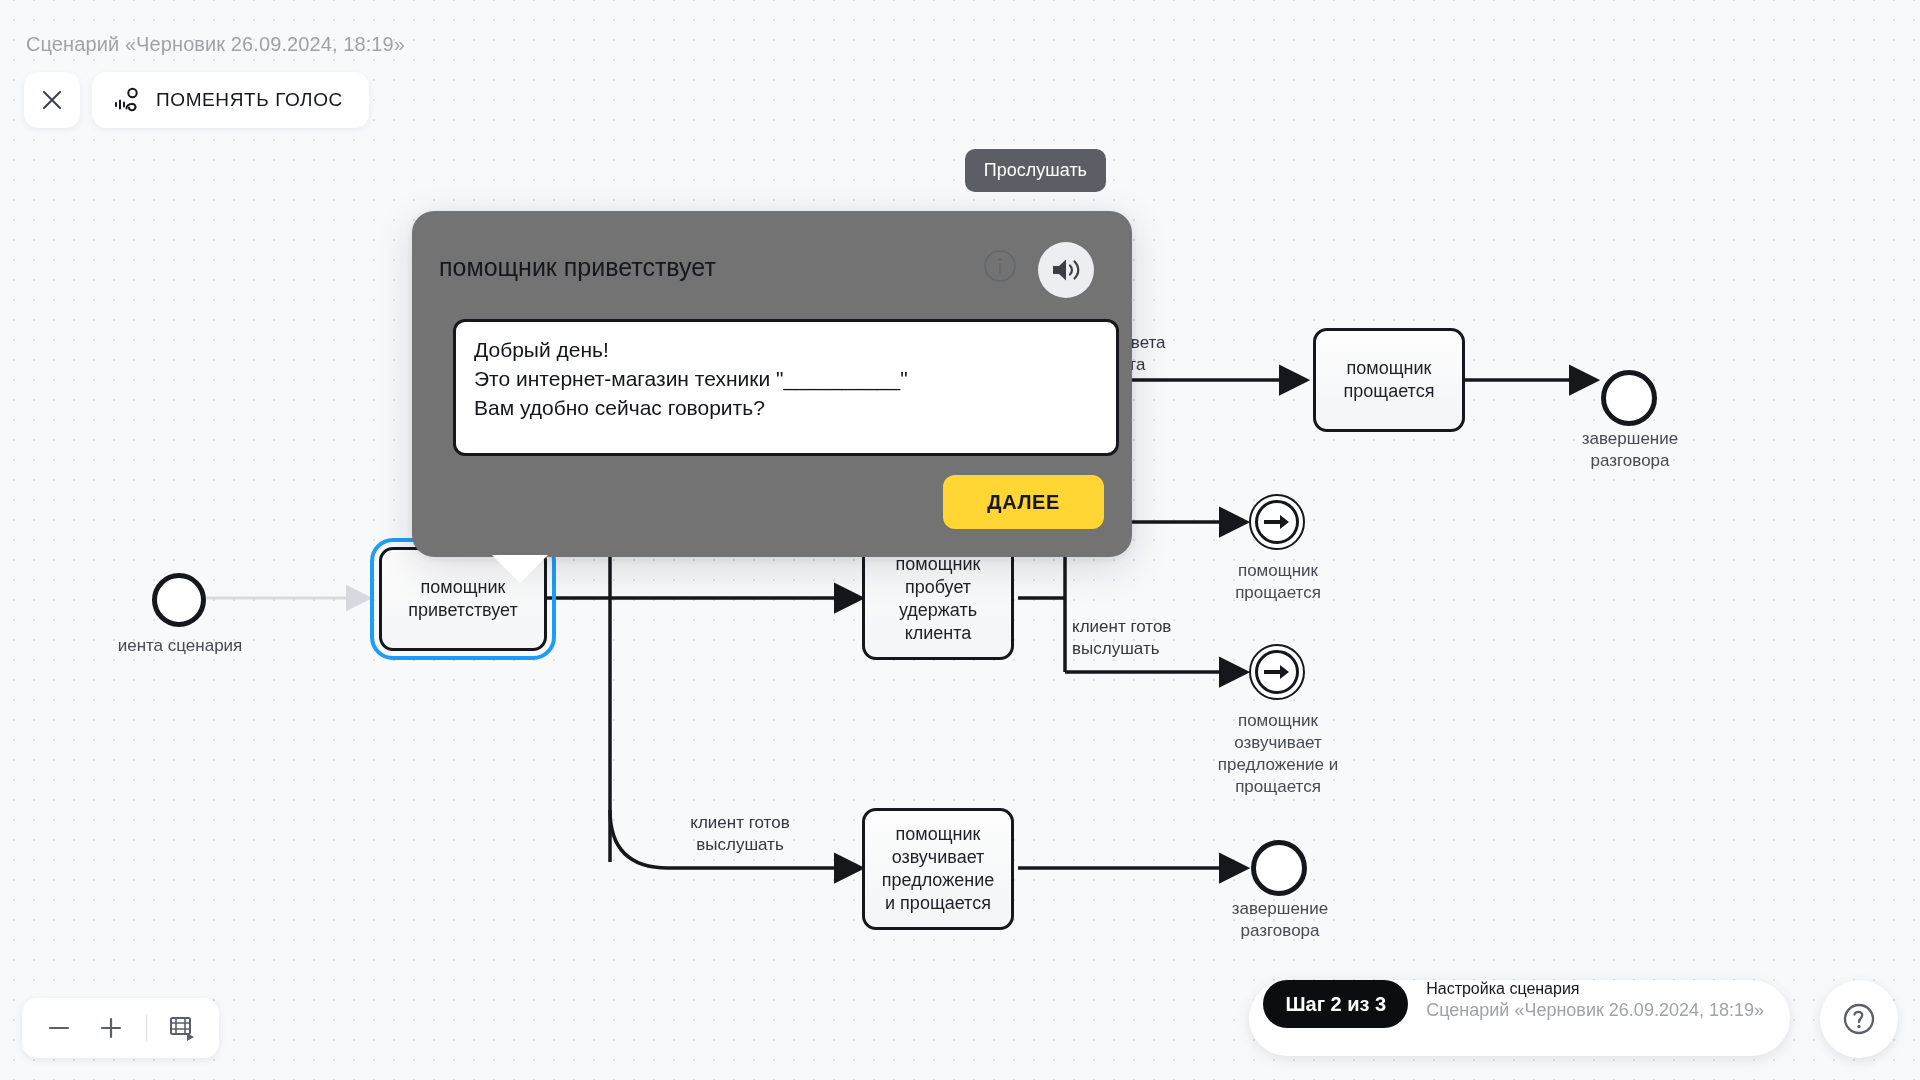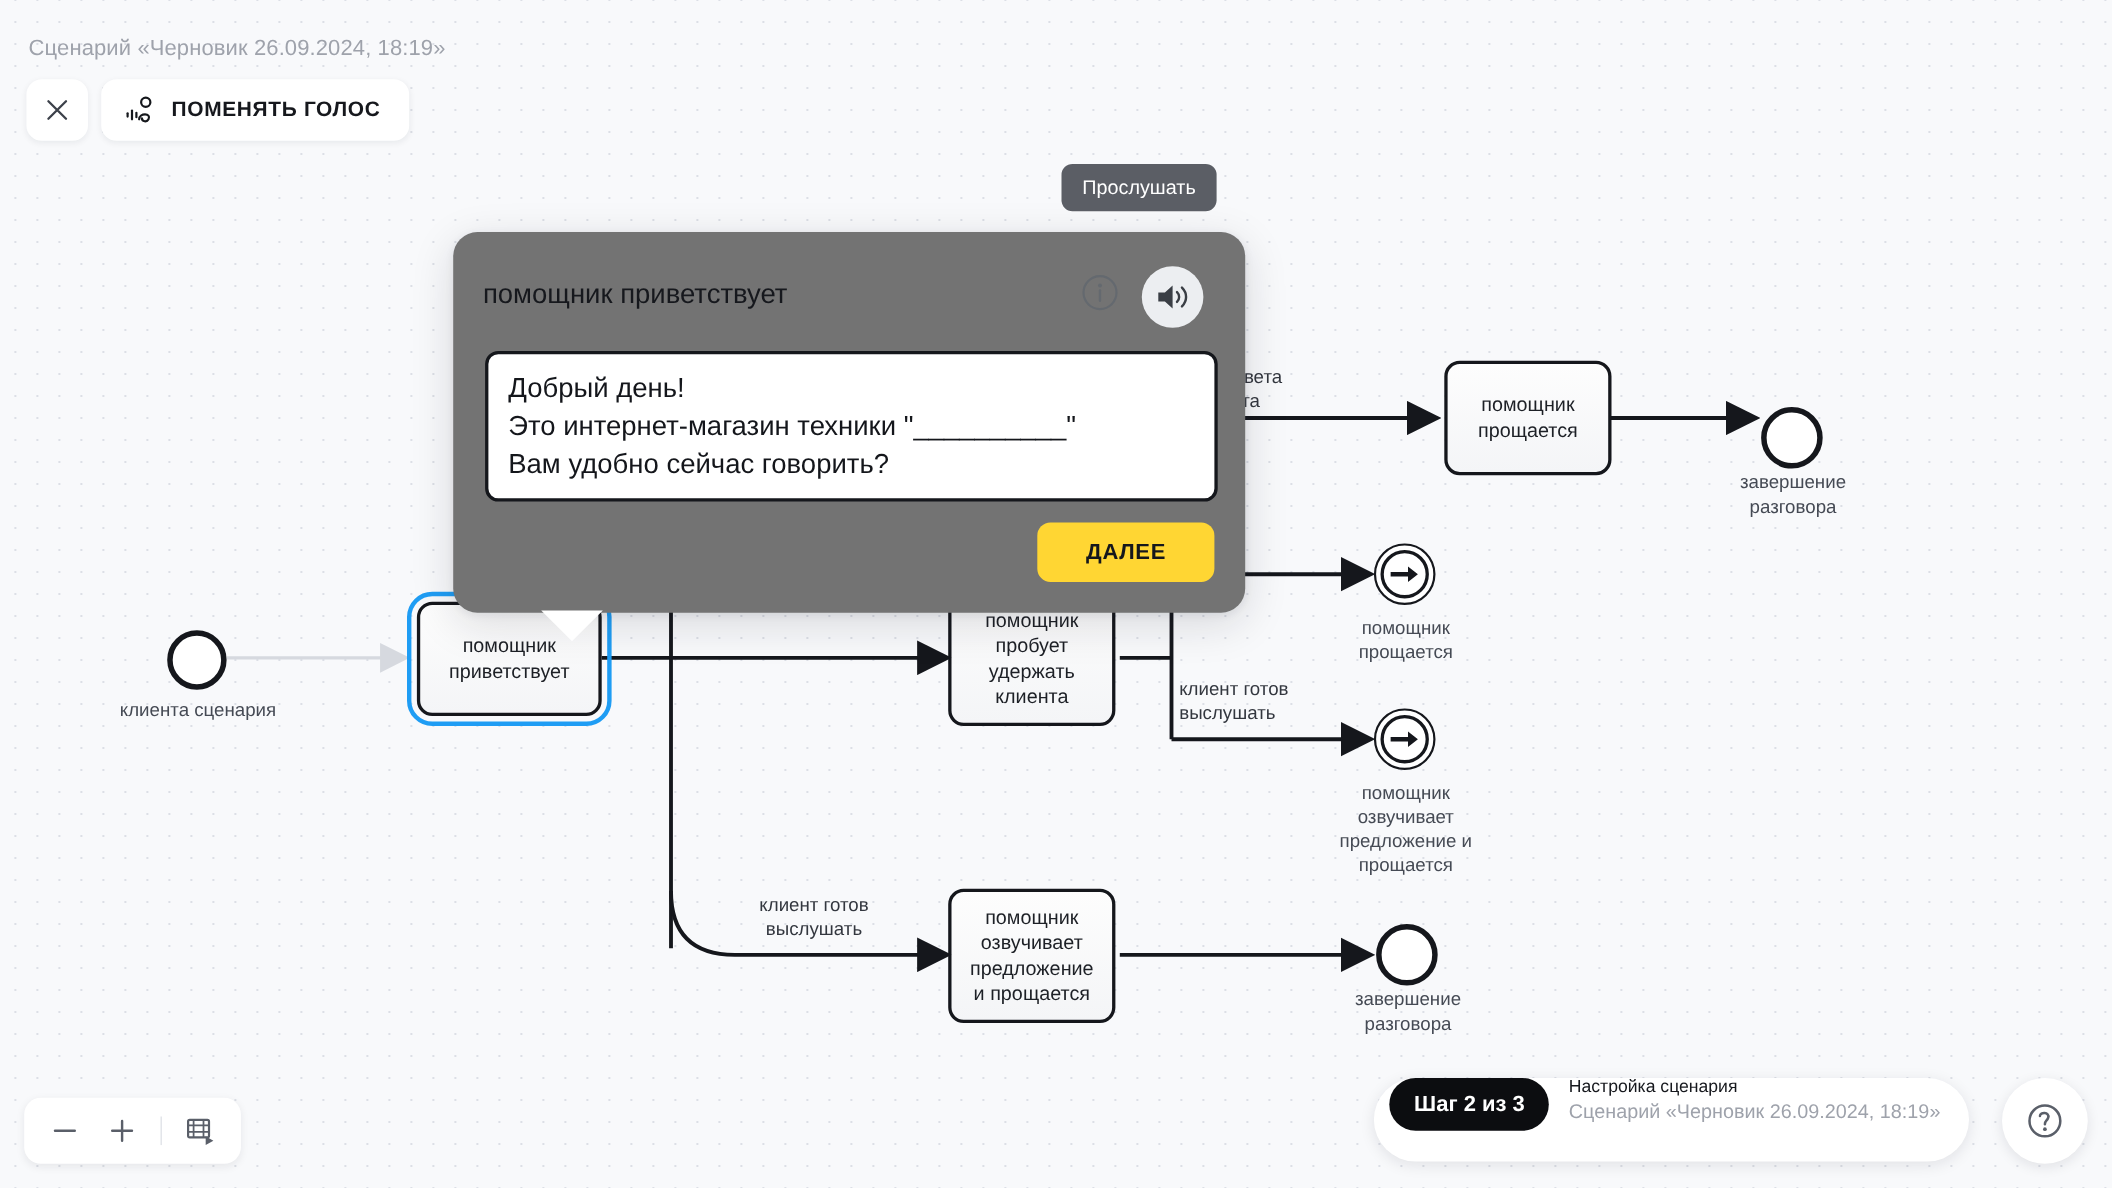--- a/index.html
+++ b/index.html
@@ -37,21 +37,21 @@
     box-shadow: 0 2px 6px rgba(20,24,40,.07);
     display: flex; align-items: center; justify-content: center;
     cursor: pointer; border: none;
   }
   #close-btn { left: 24px; top: 72px; width: 56px; height: 56px; }
   #change-voice-btn {
     left: 92px; top: 72px; height: 56px; padding: 0 26px 0 22px;
     gap: 14px;
   }
   #change-voice-label {
-    font-size: 19px; font-weight: 700; color: #16181d;
+    font-size: 19px; font-weight: 400; color: #16181d;
     letter-spacing: .6px; white-space: nowrap;
   }
 
   
   .node {
     position: absolute;
     background: linear-gradient(180deg,#fdfdfd 0%,#f4f5f7 100%);
     border: 3px solid #15171c;
     border-radius: 14px;
     display: flex; align-items: center; justify-content: center;
@@ -135,27 +135,27 @@
     display: flex; align-items: center; justify-content: center;
     cursor: pointer; border: none;
   }
   #listen-tooltip {
     position: absolute; right: 26px; top: -62px;
     background: #5b5e65; color: #ffffff;
     font-size: 18px; padding: 11px 19px; border-radius: 10px;
     white-space: nowrap;
   }
   #phrase-input {
-    position: absolute; left: 29px; top: 108px;
+    position: absolute; left: 41px; top: 108px;
     width: 666px; height: 137px;
     border: 3px solid #15171c; border-radius: 12px;
     background: #ffffff;
     padding: 14px 18px;
     font-family: "Liberation Sans", sans-serif;
-    font-size: 25px; color: #14161b; line-height: 1.37;
+    font-size: 21px; color: #14161b; line-height: 1.37;
     resize: none; outline: none;
   }
   #next-btn {
     position: absolute; right: 28px; bottom: 28px;
     background: #ffd633; color: #15171c;
     border: none; border-radius: 12px;
     height: 54px; padding: 0 44px;
     font-family: "Liberation Sans", sans-serif;
     font-size: 20px; font-weight: 600; letter-spacing: .6px;
     cursor: pointer;
@@ -241,21 +241,21 @@
       <path d="M1065,672 L1245,672" stroke="#15171c" stroke-width="3.5" fill="none" marker-end="url(#arrow)"></path>
 
       <path d="M610,810 Q610,868 668,868 L860,868" stroke="#15171c" stroke-width="3.5" fill="none" marker-end="url(#arrow)"></path>
 
       <path d="M1018,868 L1245,868" stroke="#15171c" stroke-width="3.5" fill="none" marker-end="url(#arrow)"></path>
 
       <path d="M1464,380 L1595,380" stroke="#15171c" stroke-width="3.5" fill="none" marker-end="url(#arrow)"></path>
     </svg>
 
     <div class="circle-node" style="left:152px;top:573px;width:54px;height:54px;"></div>
-    <div class="node-caption" style="left:60px;top:635px;width:240px;">клиента сценария</div>
+    <div class="node-caption" style="left:60px;top:635px;width:240px;">иента сценария</div>
 
     <div class="node selected" style="left:379px;top:547px;width:168px;height:104px;white-space:pre-line;">помощник
 приветствует</div>
 
     <div class="node" style="left:862px;top:538px;width:152px;height:122px;white-space:pre-line;">помощник
 пробует
 удержать
 клиента</div>
 
     <div class="node" style="left:862px;top:808px;width:152px;height:122px;white-space:pre-line;">помощник

